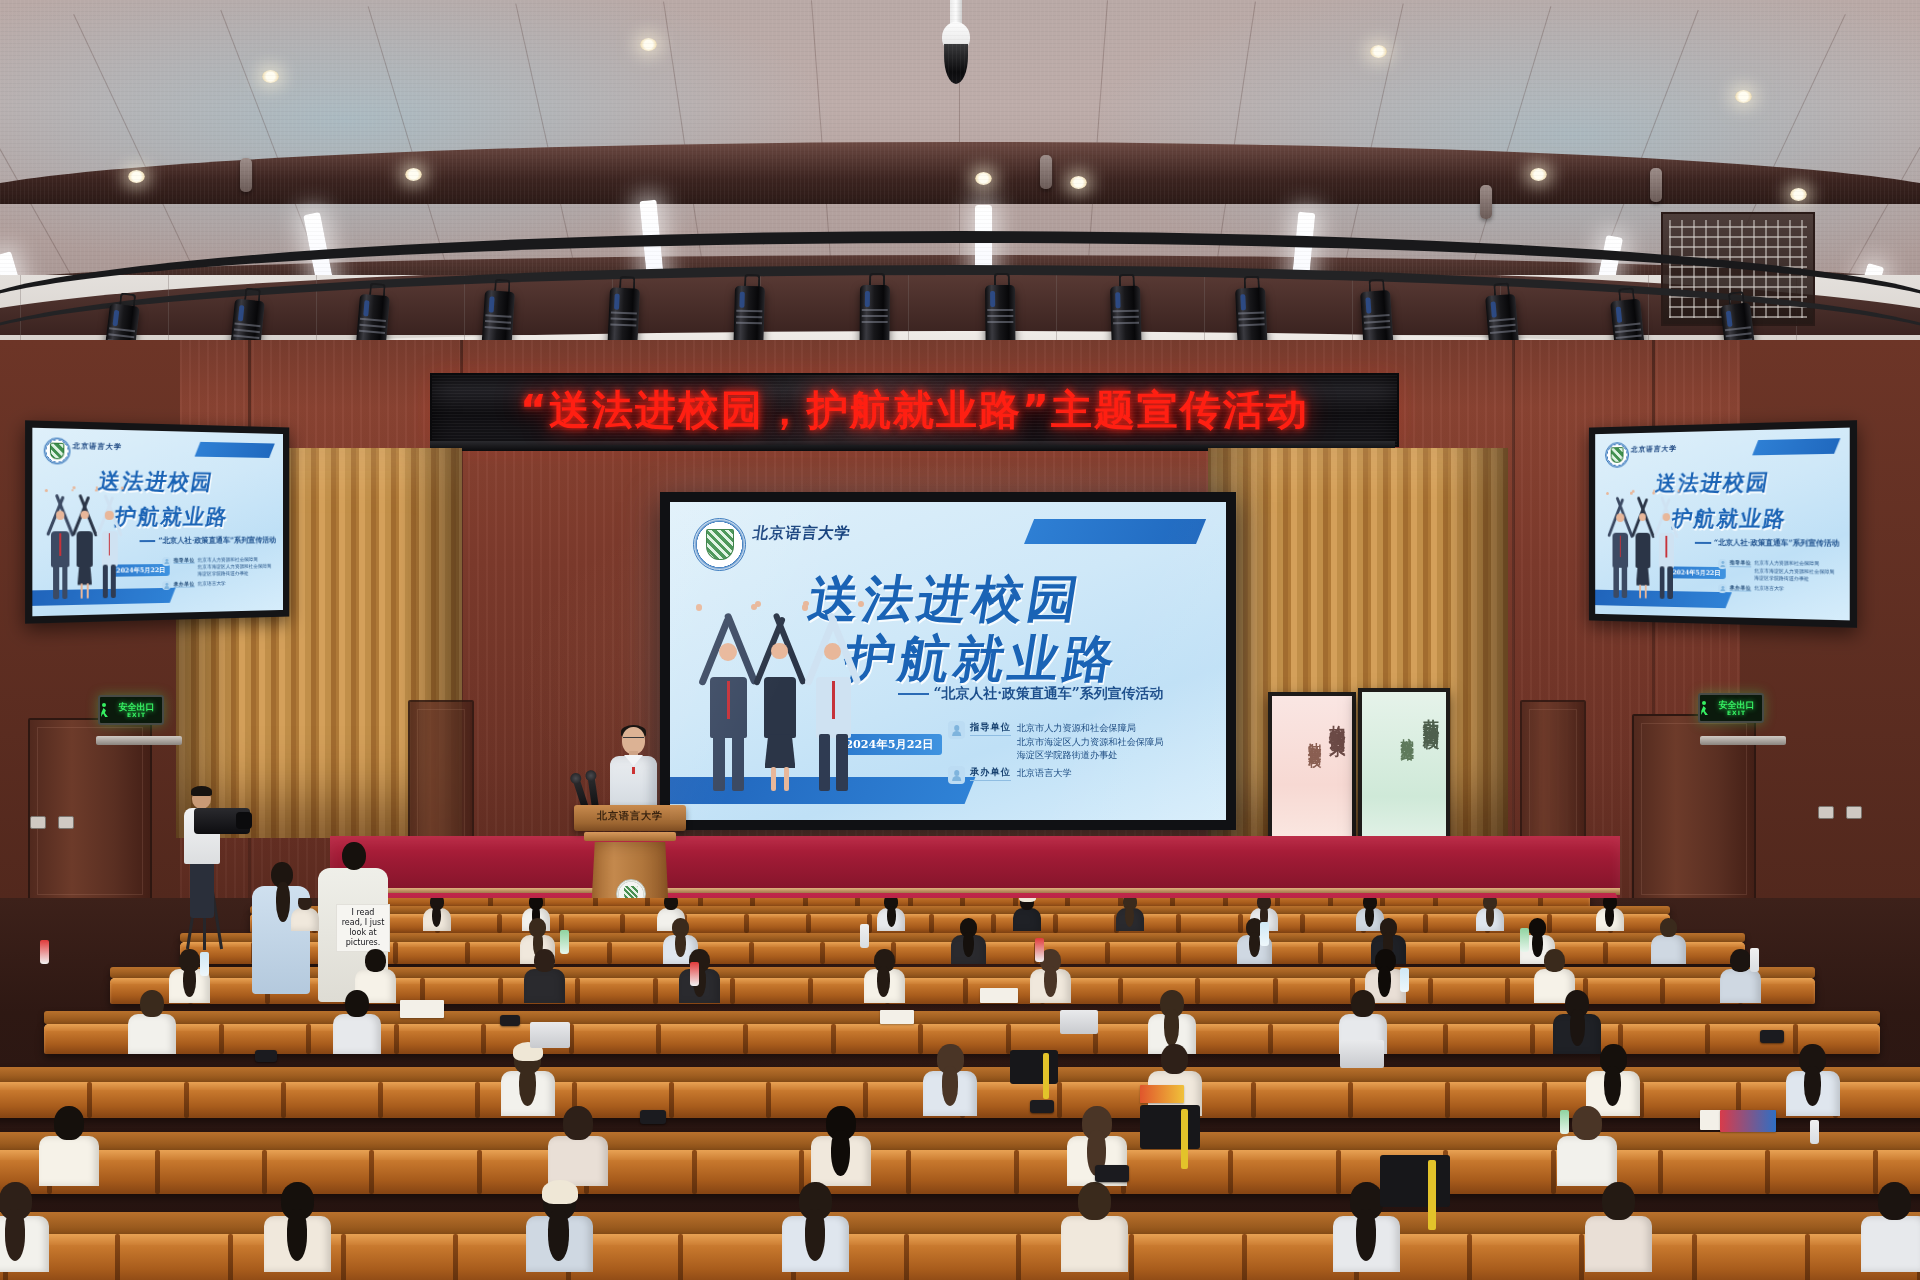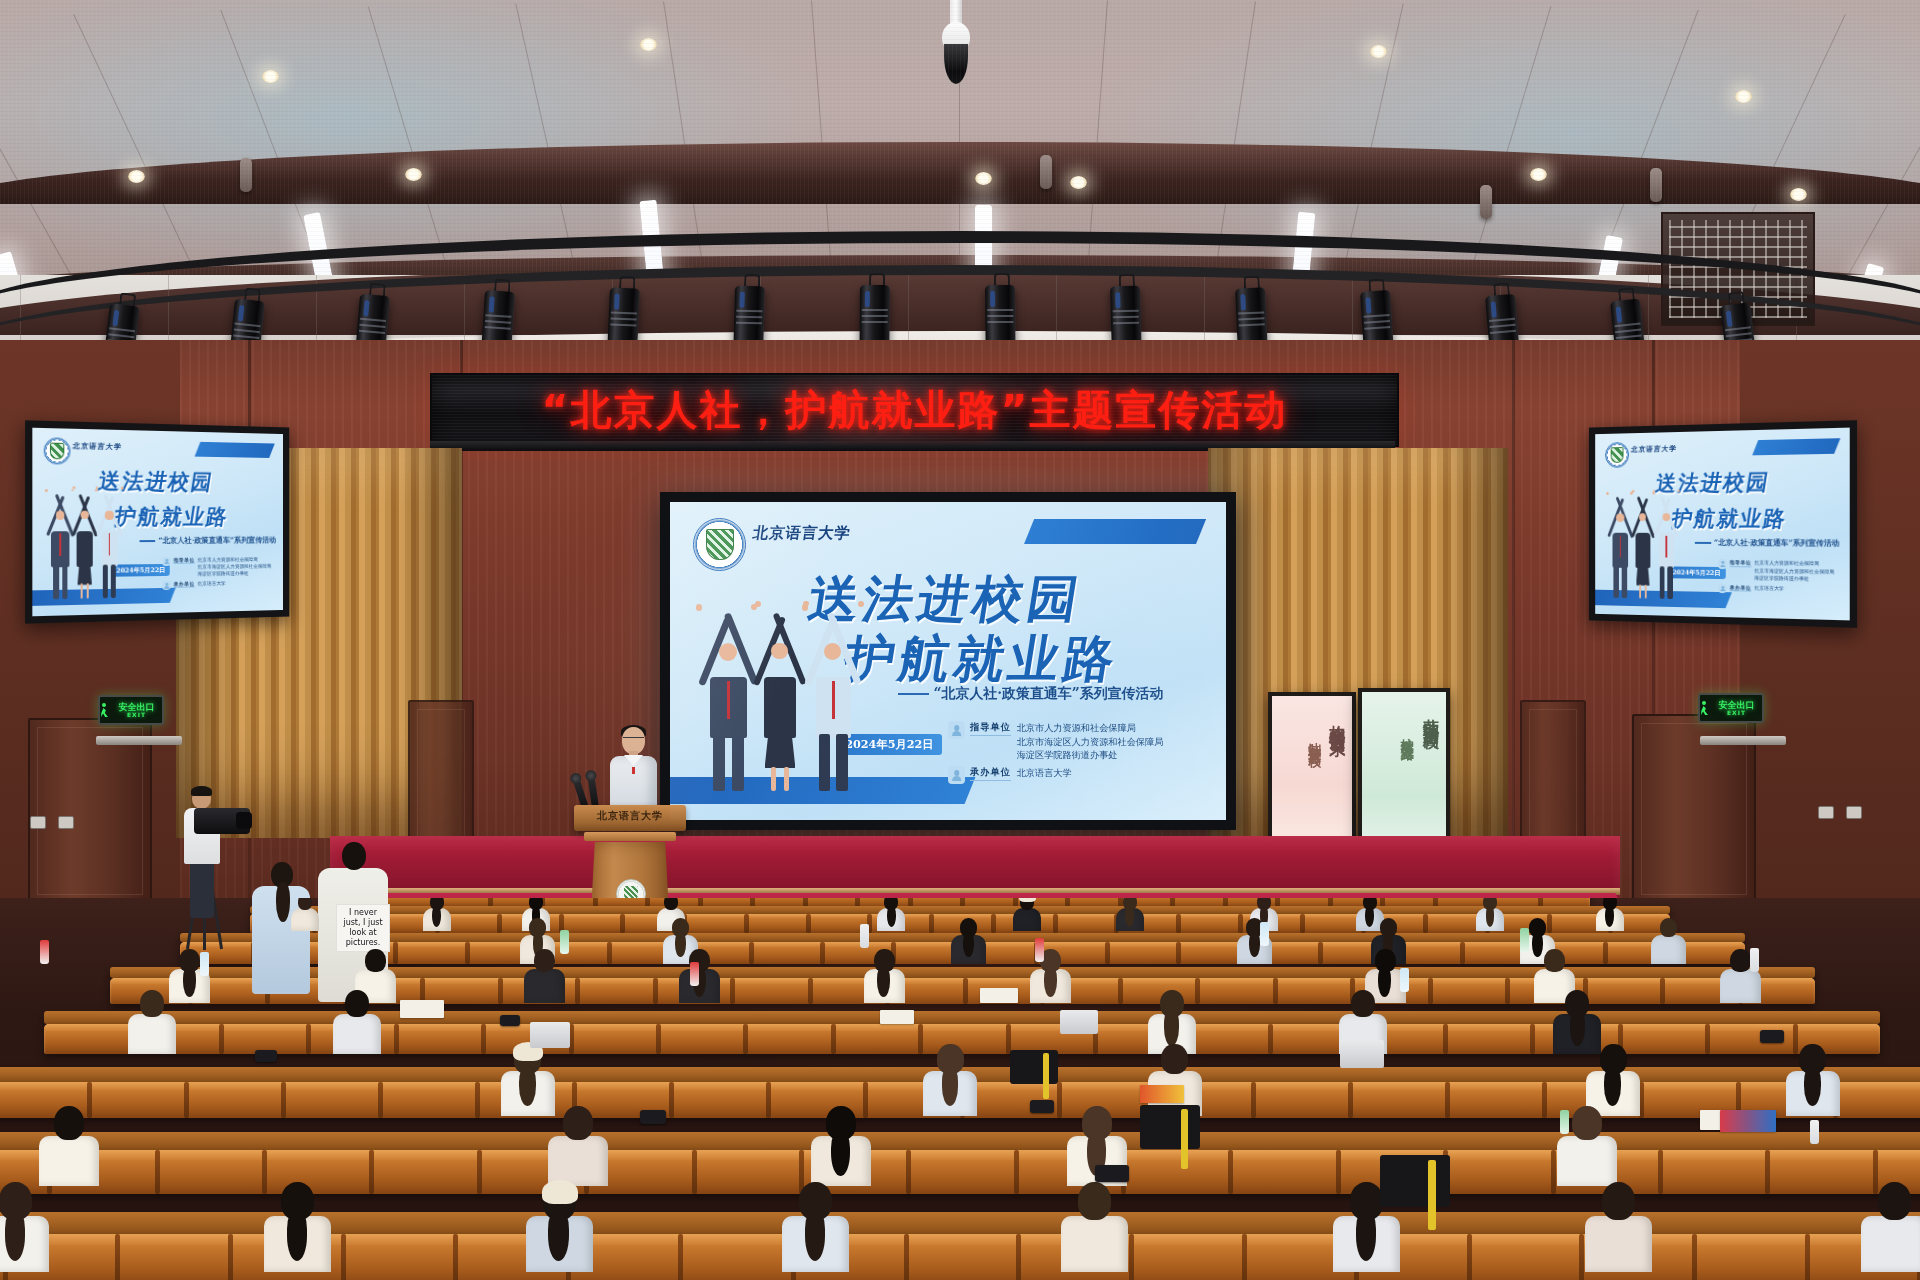--- a/index.html
+++ b/index.html
@@ -690,21 +690,21 @@
         <div class="panelseam" style="left: 1900px;"></div>
         <div class="panelseam" style="left: 460px;"></div>
         <div class="panelseam" style="left: 1512px;"></div>
       </div>
   </div>
 
   <div class="sidewall" style="left:0;"></div>
   <div class="sidewall" style="left:1740px;width:180px;"></div>
 
   <div class="ledbanner">
-    <div class="ledtext">“北京人社，护航就业路”主题宣传活动</div>
+    <div class="ledtext">“送法进校园，护航就业路”主题宣传活动</div>
   </div>
   <div class="ledframe-bot"></div>
 
   <div class="curtain curtain-l"></div>
   <div class="curtain curtain-r"></div>
 
   <div class="tv tv-left">
     <div class="slide slide-small" style="font-size:8px;">
       <div class="bluebar-tr"></div>
       <div class="bluebar-bl"></div>
@@ -1489,18 +1489,18 @@
   </div>
 
   <div class="standing" style="left:252px;top:862px;width:58px;height:132px;">
     <div class="body2" style="position:absolute;left:0;top:24px;width:58px;height:108px;background:linear-gradient(180deg,#cfe0ef,#b4c9dd);"></div>
     <div style="position:absolute;left:19px;top:0;width:22px;height:26px;border-radius:48%;background:#1d1510;"></div>
     <div class="ponytail" style="left:24px;top:20px;width:14px;height:40px;background:#241a13;"></div>
   </div>
   <div class="standing" style="left:318px;top:842px;width:70px;height:160px;">
     <div class="body2" style="position:absolute;left:0;top:26px;width:70px;height:134px;background:linear-gradient(180deg,#efefe9,#dedcd4);"></div>
     <div style="position:absolute;left:24px;top:0;width:24px;height:28px;border-radius:48%;background:#16110d;"></div>
-    <div class="jacket-text" style="left:18px;top:62px;width:44px;">I never just,
+    <div class="jacket-text" style="left:18px;top:62px;width:44px;">I read read,
 I just look at
 pictures.</div>
   </div>
 
 </div>
 
 </body></html>

